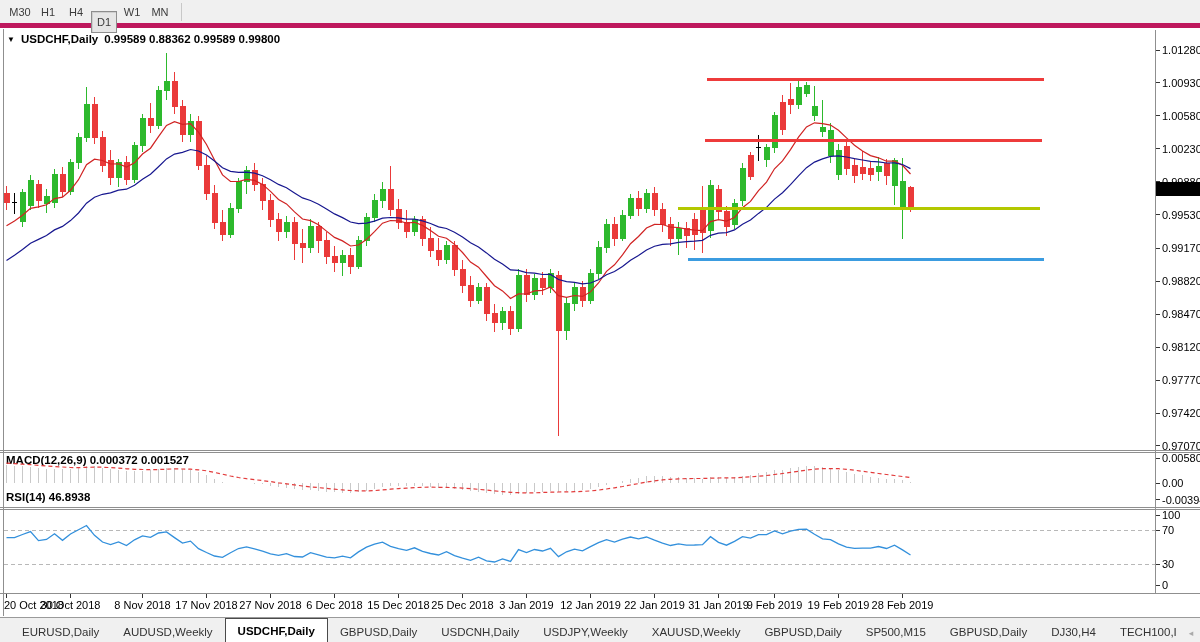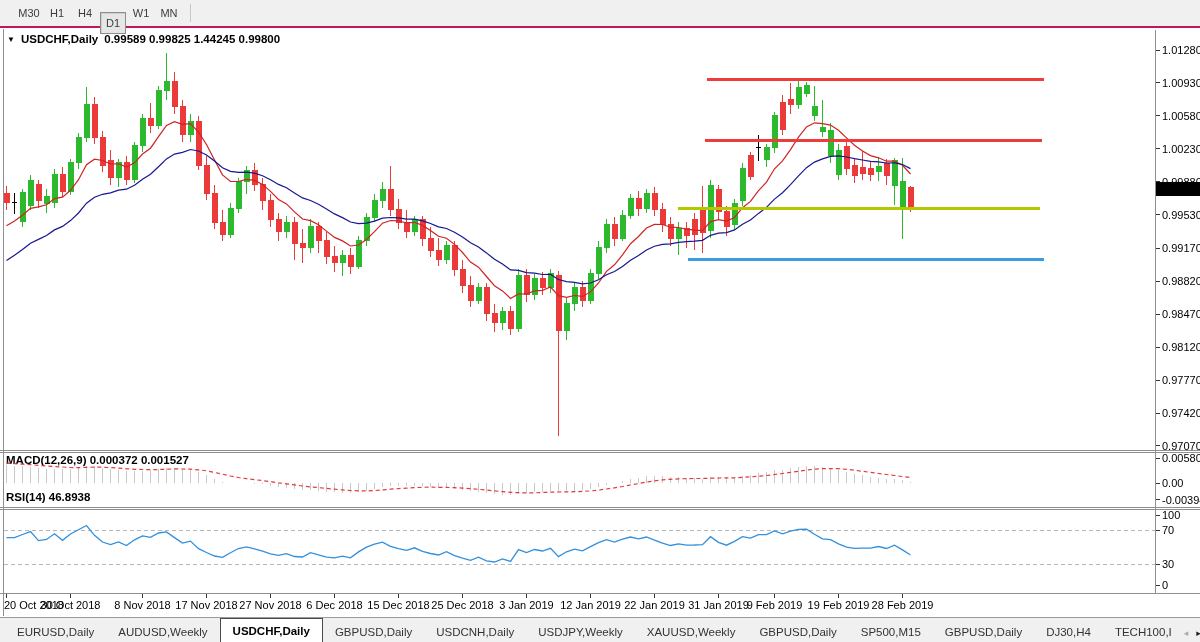--- a/index.html
+++ b/index.html
@@ -2,21 +2,21 @@
 <html><head>
 <meta charset="utf-8">
 <style>
   * { margin:0; padding:0; box-sizing:border-box; }
   html,body { width:1200px; height:642px; overflow:hidden;
     font-family:"Liberation Sans", sans-serif; background:#f0f0f0; }
   #app { position:relative; width:1200px; height:642px; background:#fff; }
 
   
   #toolbar { position:absolute; left:0; top:0; width:1200px; height:28px;
-    background:#f0f0f0; border-bottom:2px solid #be185d; display:flex; align-items:center; padding-left:16px; }
+    background:#f0f0f0; border-bottom:5px solid #be185d; display:flex; align-items:center; padding-left:7px; }
   .tf-btn { min-width:26px; height:22px; margin-right:2px; display:flex; align-items:center; justify-content:center;
     font-size:11px; color:#3c3c3c; background:transparent; border:1px solid transparent; cursor:default; }
   .tf-btn.active { background:#e6e6e6; border:1px solid #8d8d8d; box-shadow:inset 1px 1px 0 #cfcfcf;margin-top:20px; }
   .tb-sep { width:1px; height:18px; background:#c8c8c8; margin:0 6px; }
 
   
   #left-border   { position:absolute; left:3px; top:29px; width:1px; height:587px; background:#8f8f8f; }
   #axis-vline    { position:absolute; left:1155px; top:30px; width:1px; height:564px; background:#8f8f8f; }
   .pane-sep      { position:absolute; left:0; width:1200px; height:1px; background:#8f8f8f; }
 
@@ -29,21 +29,21 @@
 
   #chart-title { position:absolute; left:7px; top:33px; font-size:11.5px; font-weight:bold; color:#000;
     display:flex; align-items:center; gap:6px; }
   #chart-title .tri { font-size:8px; position:relative; top:0px; }
   .pane-label { position:absolute; left:6px; font-size:11.5px; font-weight:bold; color:#000; }
   #macd-label { top:454px;text-align:right; }
   #rsi-label  { top:491px; }
 
   
   #tabbar { position:absolute; left:0; top:617px; width:1200px; height:25px; background:#f0f0f0;
-    border-top:1px solid #9a9a9a; display:flex; align-items:flex-end; padding-left:5px; }
+    border-top:1px solid #9a9a9a; display:flex; align-items:flex-end; padding-left:10px; }
   .tab { height:21px; display:flex; align-items:center; padding:0 12px; font-size:11.5px; color:#333;
     white-space:nowrap; cursor:default; }
   .tab.active { background:#fff; border:1px solid #4a4a4a; border-bottom:none; height:24px; font-weight:bold; color:#000; }
   .tab-div { width:1px; height:13px; background:#a8a8a8; align-self:center; }
   #tab-scroll { margin-left:auto; display:flex; align-items:center; gap:8px; padding:0 6px 4px 0; }
   #tab-scroll span { font-size:9px; color:#222; }
   #tab-scroll .dim { color:#aaa; }
 </style>
 </head>
 <body>
@@ -56,21 +56,21 @@
       <div class="tf-btn">H4</div>
       <div class="tf-btn active">D1</div>
       <div class="tf-btn">W1</div>
       <div class="tf-btn">MN</div>
       <div class="tb-sep"></div>
     </div>
 
   <div id="chart-title">
     <span class="tri">▼</span>
     <span>USDCHF,Daily</span>
-    <span>0.99589 0.99825 1.44245 0.99800</span>
+    <span>0.99589 0.88362 0.99589 0.99800</span>
   </div>
 
   <svg id="svg-main" width="1200" height="420" shape-rendering="crispEdges">
       <g>
         <line x1="6.5" y1="156.3869999999996" x2="6.5" y2="179.9019999999991" stroke="#ea3a3a" stroke-width="1"></line>
         <rect x="4" y="163.91179999999878" width="5" height="8.465400000000102" fill="#ea3a3a" stroke="#ea3a3a"></rect>
       </g>
       <g>
         <line x1="14.5" y1="162.97119999999887" x2="14.5" y2="183.66439999999972" stroke="#000000" stroke-width="1"></line>
         <line x1="12" y1="172.37719999999888" x2="17" y2="172.37719999999888" stroke="#000000" stroke-width="1"></line>

